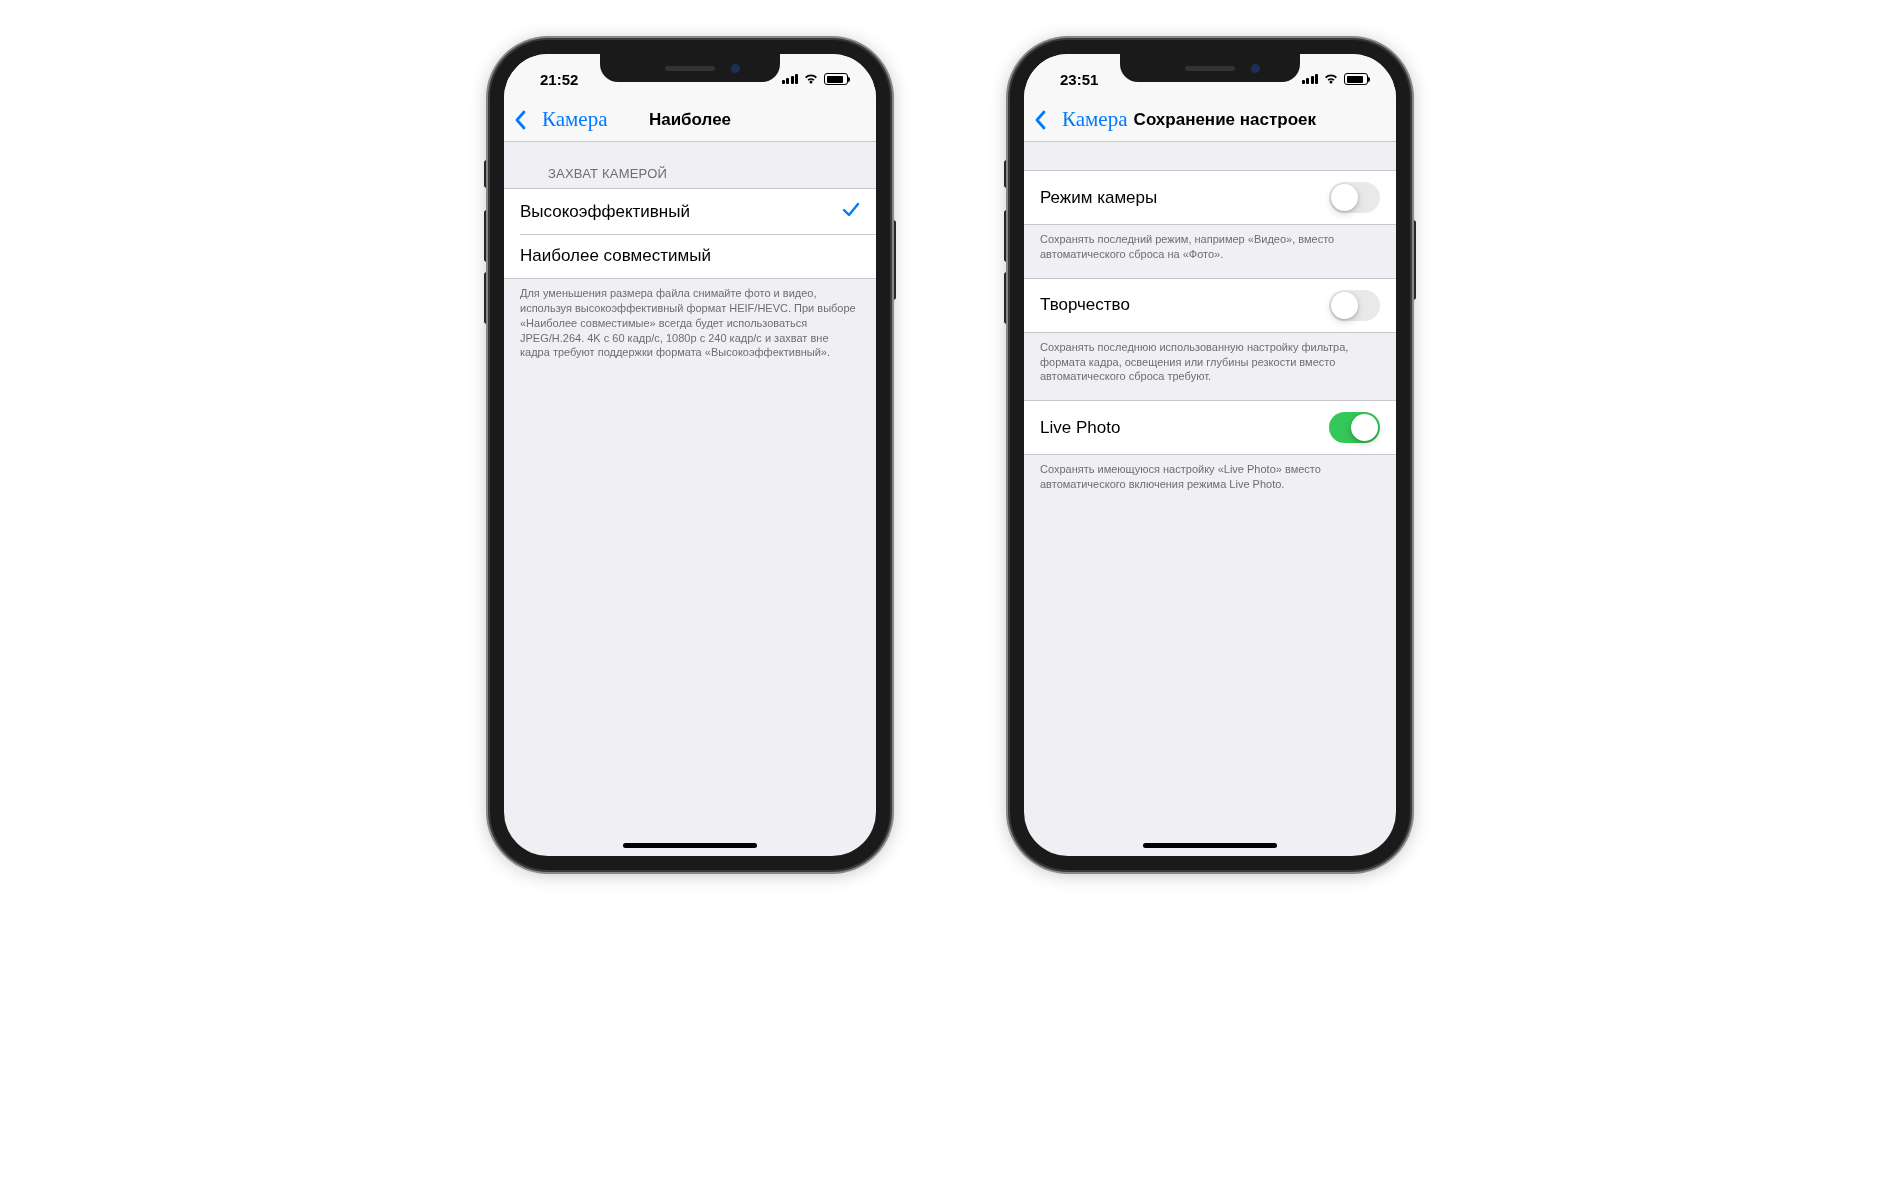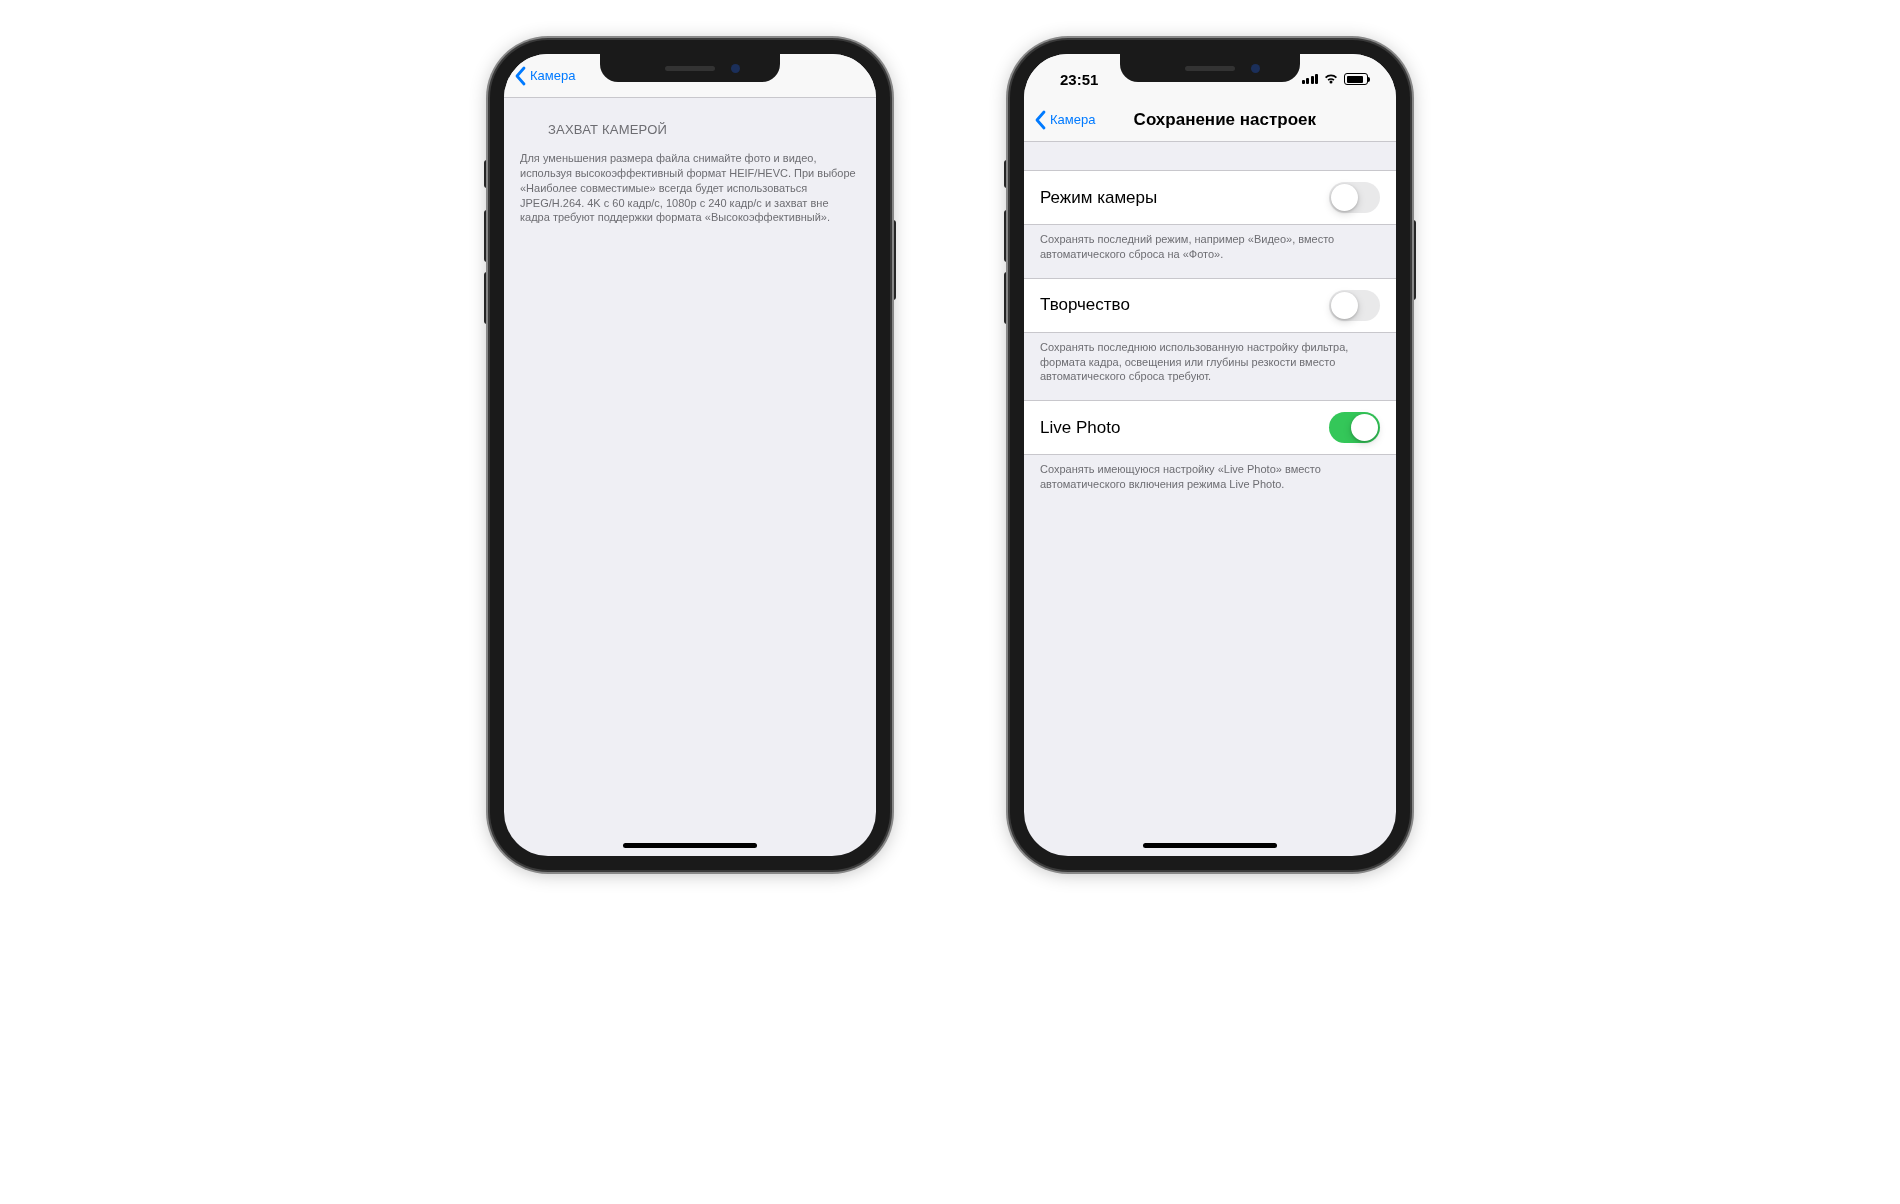--- a/index.html
+++ b/index.html
@@ -133,22 +133,23 @@
     border-bottom: 0.5px solid #c8c7cc;
     display: flex;
     align-items: center;
     position: relative;
     padding: 0 10px;
   }
   .back-btn {
     display: flex;
     align-items: center;
     color: #007aff;
-    font-size: 13px;
-    gap: 4px;
+    font-size: 21px;
+    gap: 16px;
+    font-family: Liberation Serif, serif;
   }
   .back-btn svg { width: 12px; height: 20px; }
   .nav-title {
     position: absolute;
     left: 50%;
     transform: translateX(-50%);
     font-size: 17px;
     font-weight: 600;
     color: #000;
     white-space: nowrap;
@@ -239,33 +240,65 @@
   <div class="side-btn btn-vol-up"></div>
   <div class="side-btn btn-vol-down"></div>
   <div class="side-btn btn-power"></div>
   <div class="phone-frame">
     <div class="screen">
       <div class="notch">
         <div class="speaker"></div>
           <div class="cam"></div>
       </div>
 
+      <div class="status-bar">
+        <div class="status-left">21:52</div>
+        <div class="status-right">
+          <div class="signal-bars">
+              <span></span>
+              <span></span>
+              <span></span>
+              <span></span>
+            </div>
+          <div class="wifi-icon">
+            <svg viewBox="0 0 16 12">
+                <path fill="#000" d="M8 10.5a1.5 1.5 0 100-3 1.5 1.5 0 000 3zM4.5 6.6a5 5 0 017 0l-1.2 1.2a3.3 3.3 0 00-4.6 0L4.5 6.6zM2 4.1a8.5 8.5 0 0112 0l-1.2 1.2a6.8 6.8 0 00-9.6 0L2 4.1z"></path>
+              </svg>
+          </div>
+          <div class="battery">
+              <div class="battery-fill"></div>
+            </div>
+        </div>
+      </div>
 
       <div class="nav-bar">
         <div class="back-btn">
           <svg viewBox="0 0 12 20">
               <path fill="none" stroke="#007aff" stroke-width="2.8" stroke-linecap="round" stroke-linejoin="round" d="M10 2 L3 10 L10 18"></path>
             </svg>
           <span>Камера</span>
         </div>
         <div class="nav-title">Наиболее</div>
       </div>
 
       <div class="content">
         <div class="section-header">ЗАХВАТ КАМЕРОЙ</div>
+        <div class="list">
+          <div class="row">
+            <span>Высокоэффективный</span>
+            <span class="check">
+              <svg width="18" height="16" viewBox="0 0 18 16">
+                  <path fill="none" stroke="#007aff" stroke-width="2.4" stroke-linecap="round" stroke-linejoin="round" d="M2 8 L7 13 L16 2"></path>
+                </svg>
+            </span>
+          </div>
+          <div class="row">
+            <span>Наиболее совместимый</span>
+          </div>
+        </div>
         <div class="footer-text">Для уменьшения размера файла снимайте фото и видео, используя высокоэффективный формат HEIF/HEVC. При выборе «Наиболее совместимые» всегда будет использоваться JPEG/H.264. 4K с 60 кадр/с, 1080p с 240 кадр/с и захват вне кадра требуют поддержки формата «Высокоэффективный».</div>
       </div>
 
       <div class="home-indicator"></div>
     </div>
   </div>
 </div>
 
 <div class="phone">
   <div class="side-btn btn-mute"></div>

